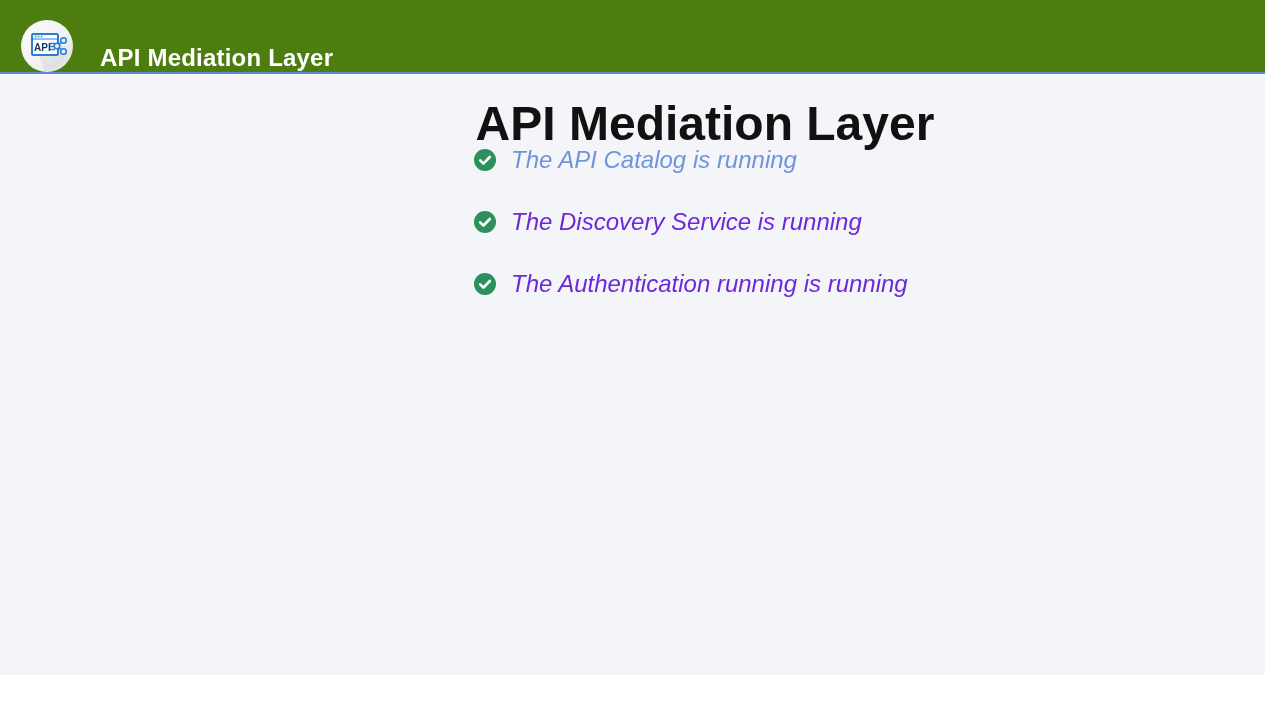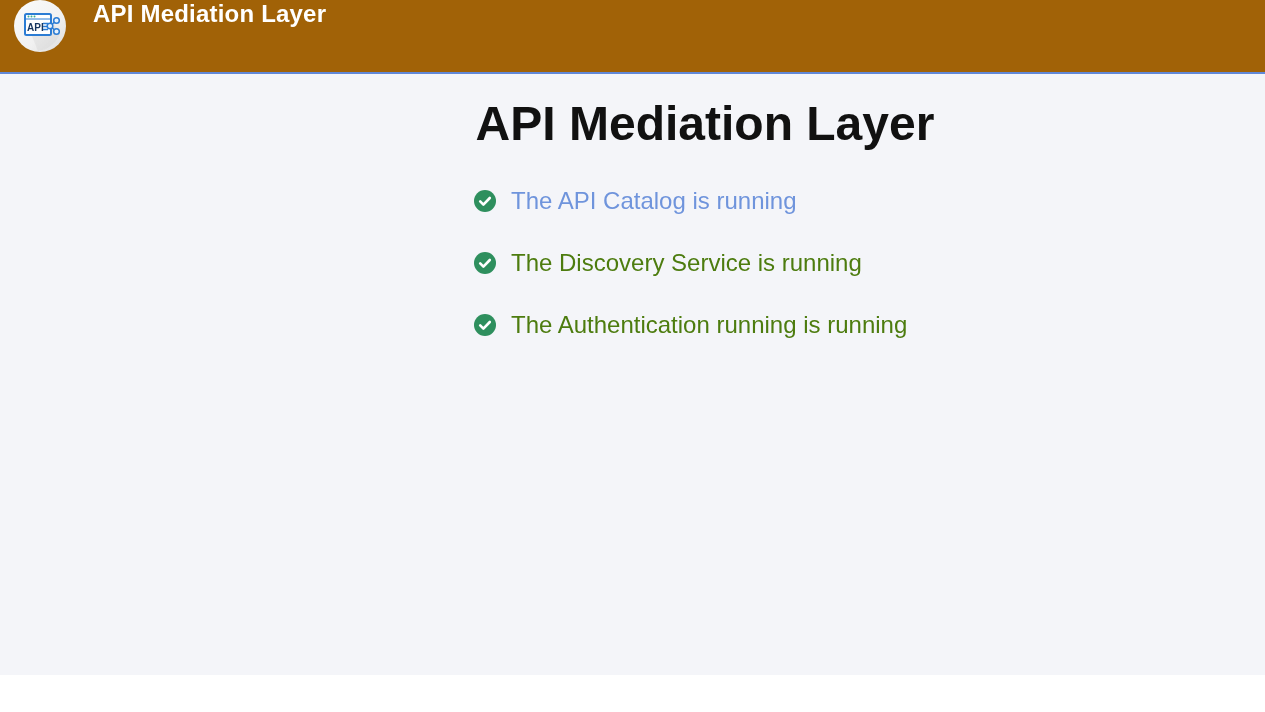--- a/index.html
+++ b/index.html
@@ -8,25 +8,25 @@
     width: 1265px;
     height: 712px;
     background: #ffffff;
     overflow: hidden;
     font-family: "Liberation Sans", sans-serif;
   }
 
   
   .app-header {
     height: 72px;
-    background: #a16207;
+    background: #4d7c0f;
     border-bottom: 2px solid #6188d8;
     display: flex;
-    align-items: flex-start;
-    padding-left: 14px;
+    align-items: flex-end;
+    padding-left: 21px;
     box-sizing: content-box;
   }
   .logo-circle {
     width: 52px;
     height: 52px;
     flex: 0 0 auto;
   }
   .header-title {
     color: #ffffff;
     font-size: 24px;
@@ -48,38 +48,38 @@
   .page-heading {
     margin: 0;
     font-size: 48px;
     line-height: 48px;
     font-weight: bold;
     color: #111111;
     text-align: center;
     white-space: nowrap;
   }
   .status-list {
-    margin-top: 41px;
     padding-left: 14px;
+    font-style: italic;
   }
   .status-row {
     display: flex;
     align-items: center;
     height: 24px;
     margin-bottom: 38px;
   }
   .check-icon {
     width: 22px;
     height: 22px;
     flex: 0 0 auto;
     margin-right: 15px;
   }
   .status-label {
     font-size: 24px;
-    color: #4d7c0f;
+    color: #6d28d9;
     white-space: nowrap;
     text-decoration: none;
   }
   a.status-label.link {
     color: #6f94dc;
     cursor: pointer;
   }
 
   
   .footer-strip {

